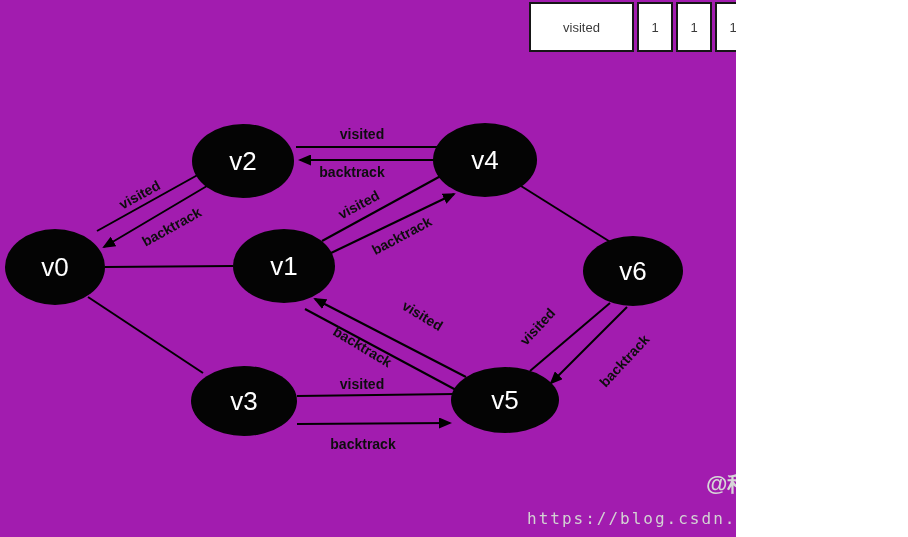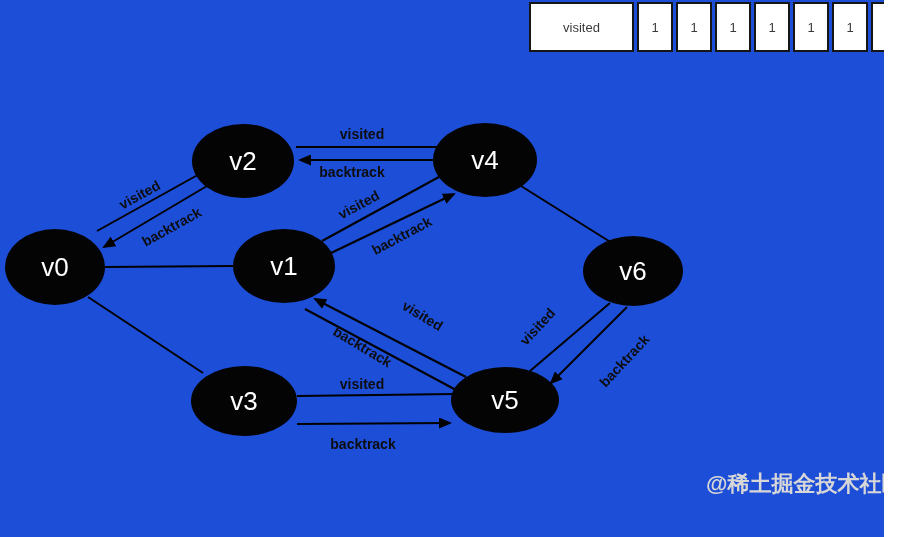--- a/index.html
+++ b/index.html
@@ -1,20 +1,20 @@
 <!DOCTYPE html>
 <html><head>
 <meta charset="utf-8">
 <style>
   html, body { margin: 0; padding: 0; background: #ffffff; }
   .canvas {
     position: relative;
-    width: 884px;
+    width: 736px;
     height: 537px;
-    background: #1d4ed8;
+    background: #a21caf;
     overflow: hidden;
     font-family: "Liberation Sans", sans-serif;
     text-decoration: underline;
   }
   
   .visited-table {
     position: absolute;
     left: 529px;
     top: 2px;
     display: flex;
@@ -127,15 +127,16 @@
     <g>
       <ellipse class="node-ellipse" cx="505" cy="400" rx="54" ry="33"></ellipse>
       <text class="node-label" x="505" y="409">v5</text>
     </g>
     <g>
       <ellipse class="node-ellipse" cx="633" cy="271" rx="50" ry="35"></ellipse>
       <text class="node-label" x="633" y="280">v6</text>
     </g>
   </svg>
 
+  <div class="wm wm-url">https://blog.csdn.</div>
   <div class="wm wm-juejin">@稀土掘金技术社区</div>
 
 </div>
 
 </body></html>

